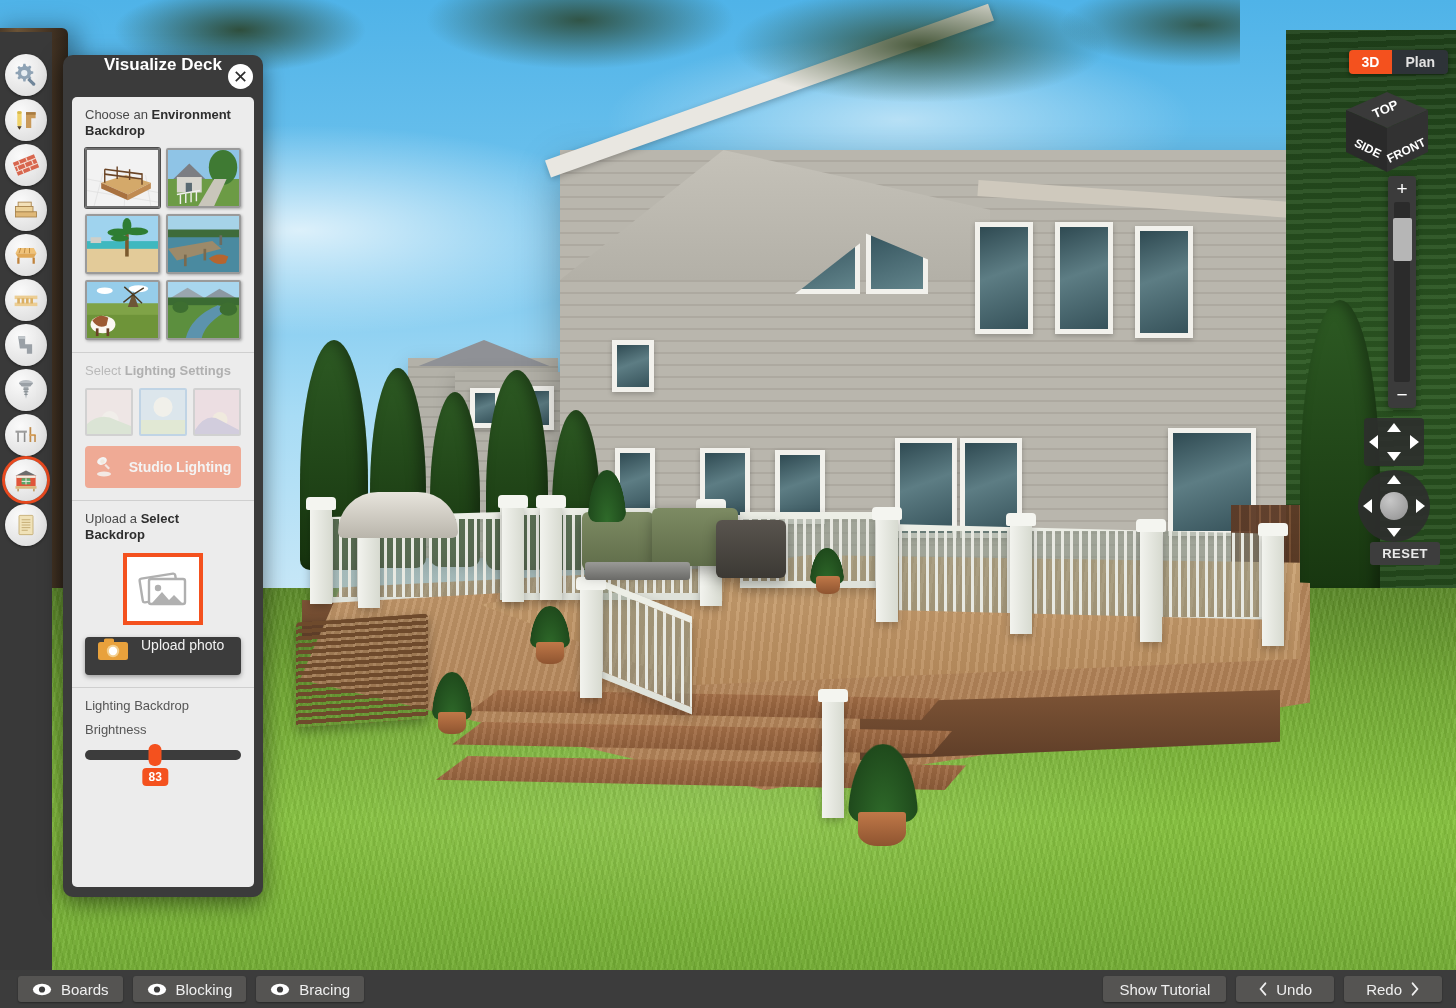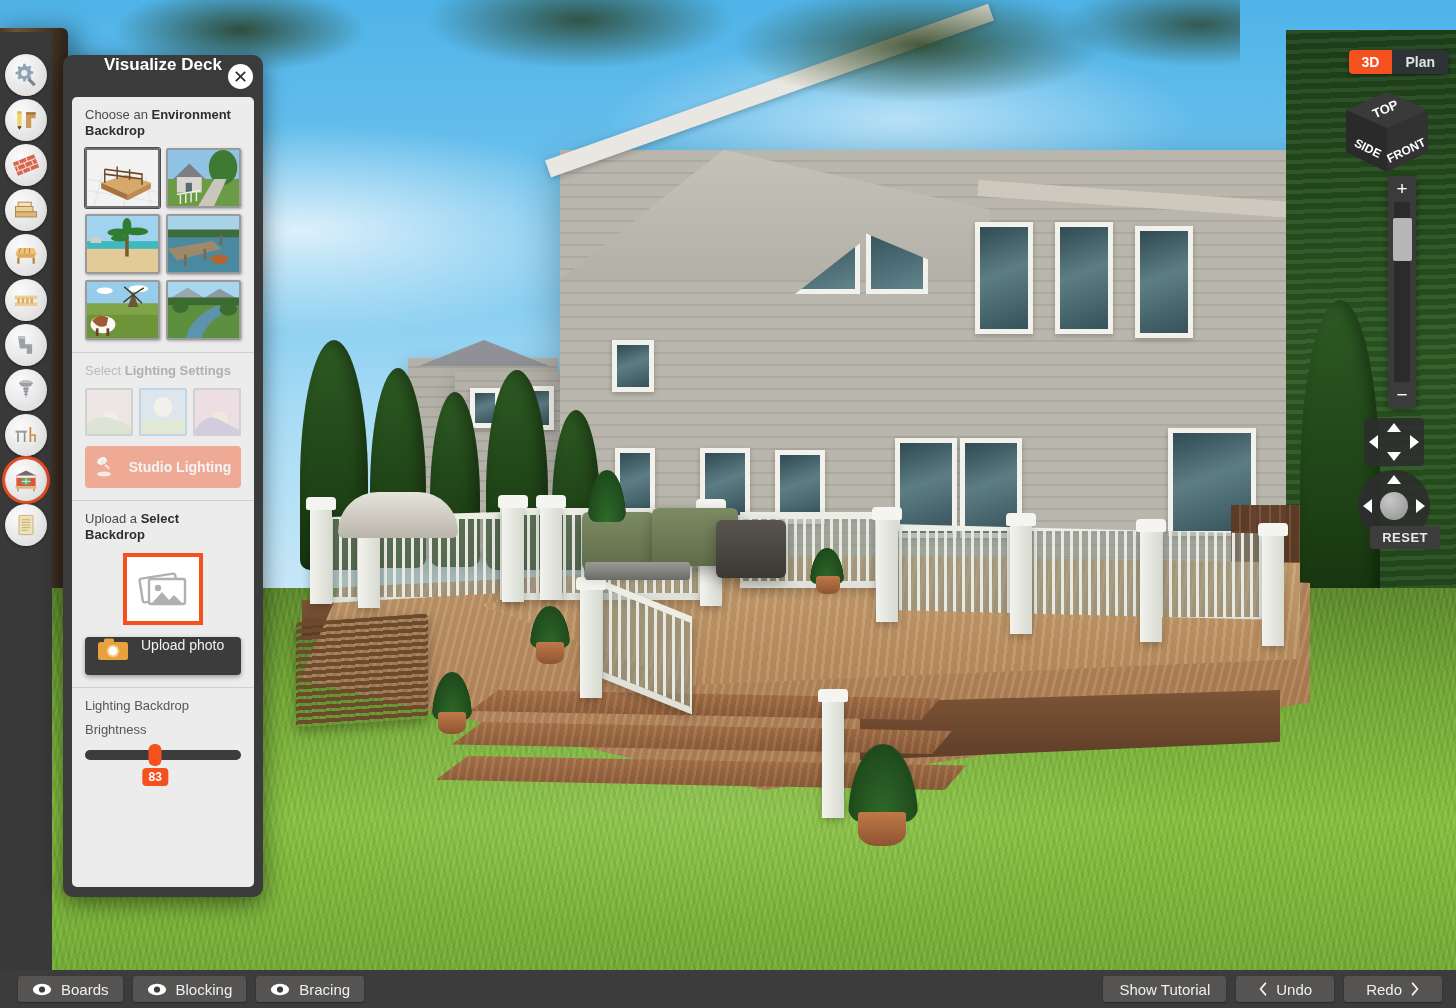--- a/index.html
+++ b/index.html
@@ -247,21 +247,21 @@
   .orbit-knob {
     position:absolute; left:22px; top:22px; width:28px; height:28px; border-radius:50%;
     background: radial-gradient(circle at 35% 30%, #c8c8c8, #8e8e8e); cursor:pointer;
   }
   .arw { position:absolute; width:0; height:0; cursor:pointer; }
   .arw-u { border-left:7px solid transparent; border-right:7px solid transparent; border-bottom:9px solid #fff; }
   .arw-d { border-left:7px solid transparent; border-right:7px solid transparent; border-top:9px solid #fff; }
   .arw-l { border-top:7px solid transparent; border-bottom:7px solid transparent; border-right:9px solid #fff; }
   .arw-r { border-top:7px solid transparent; border-bottom:7px solid transparent; border-left:9px solid #fff; }
   #resetbtn {
-    position:absolute; right:16px; top:526px; z-index:36;
+    position:absolute; right:16px; top:542px; z-index:36;
     background:#3d3d3d; color:#e9e9e9; font-size:13px; font-weight:bold;
     letter-spacing:.5px; padding:4px 12px; border-radius:3px; cursor:pointer;
   }
 
   
   #bottombar {
     position:absolute; left:0; bottom:0; width:1456px; height:38px;
     background:#3c3c3c; z-index:40; display:flex; align-items:center;
   }
   .bb-left { display:flex; gap:10px; margin-left:18px; }

